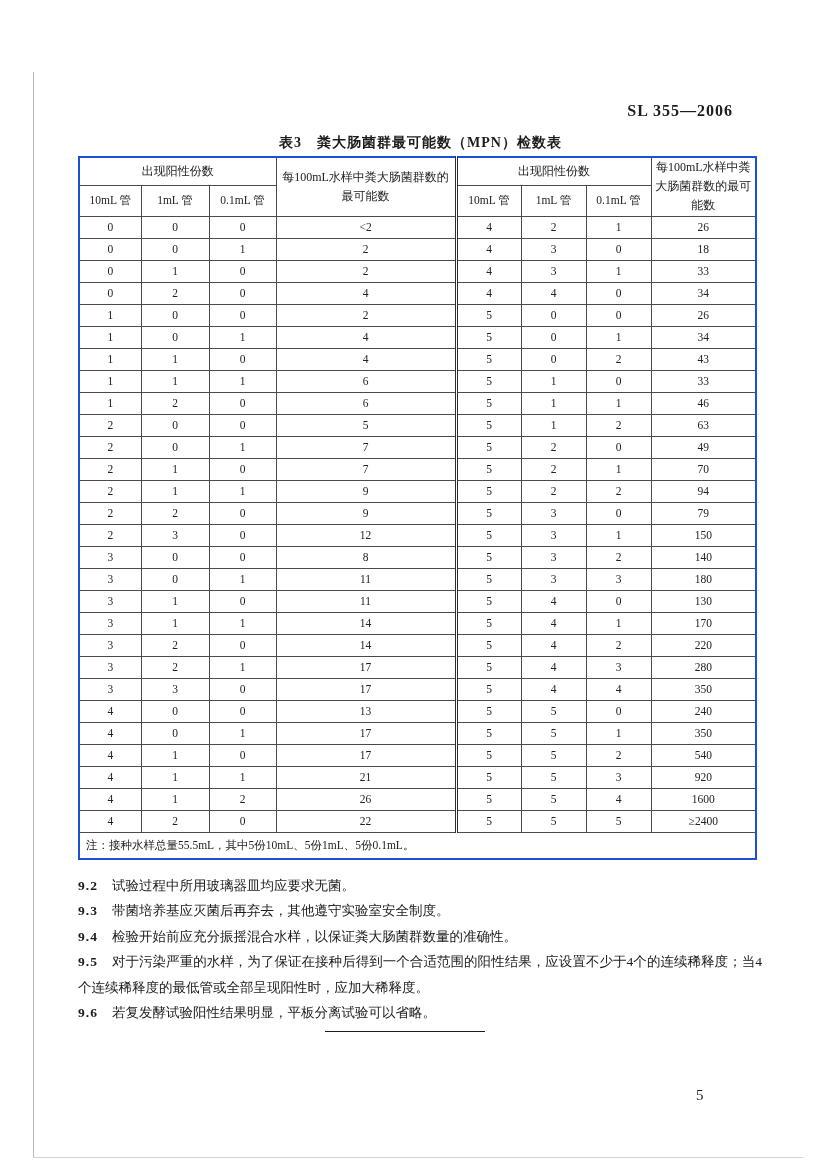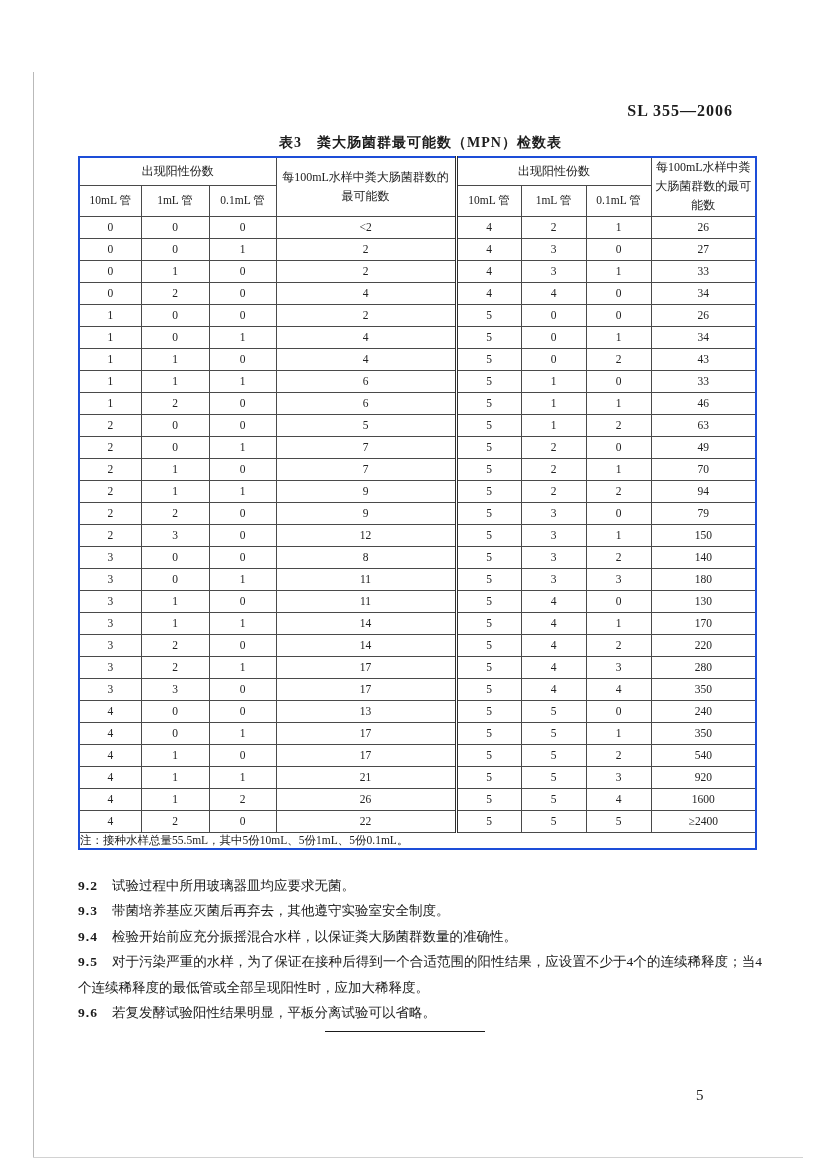--- a/index.html
+++ b/index.html
@@ -39,21 +39,21 @@
     padding: 0 2px;
     overflow: hidden;
   }
   table.mpn thead th { font-weight: normal; }
   table.mpn thead tr.group-row th { height: 26px; font-size: 12px; }
   table.mpn thead tr.sub-row th   { height: 28px; font-size: 11.5px; }
   table.mpn thead th.mpn-head { line-height: 1.6; font-size: 12px; }
   table.mpn tbody td { height: 22px; }
   table.mpn .divider { border-left: 3px double #2e2e2e; }
   table.mpn tfoot td {
-    text-align: left; height: 16px; padding-left: 0; font-size: 11.5px;
+    text-align: left; height: 27px; padding-left: 6px; font-size: 11.5px;
   }
 
   .paras {
     position: absolute; left: 78px; top: 873px; width: 684px;
     font-size: 13.5px; line-height: 25.4px; color: #1a1a1a;
     text-align: justify;
   }
   .paras p { margin: 0; }
   .paras .pnum { font-weight: bold; letter-spacing: 1px; margin-right: 14px; }
 
@@ -117,21 +117,21 @@
           <td>26</td>
         </tr>
         <tr>
           <td>0</td>
           <td>0</td>
           <td>1</td>
           <td>2</td>
           <td class="divider">4</td>
           <td>3</td>
           <td>0</td>
-          <td>27</td>
+          <td>18</td>
         </tr>
         <tr>
           <td>0</td>
           <td>1</td>
           <td>0</td>
           <td>2</td>
           <td class="divider">4</td>
           <td>3</td>
           <td>1</td>
           <td>33</td>

